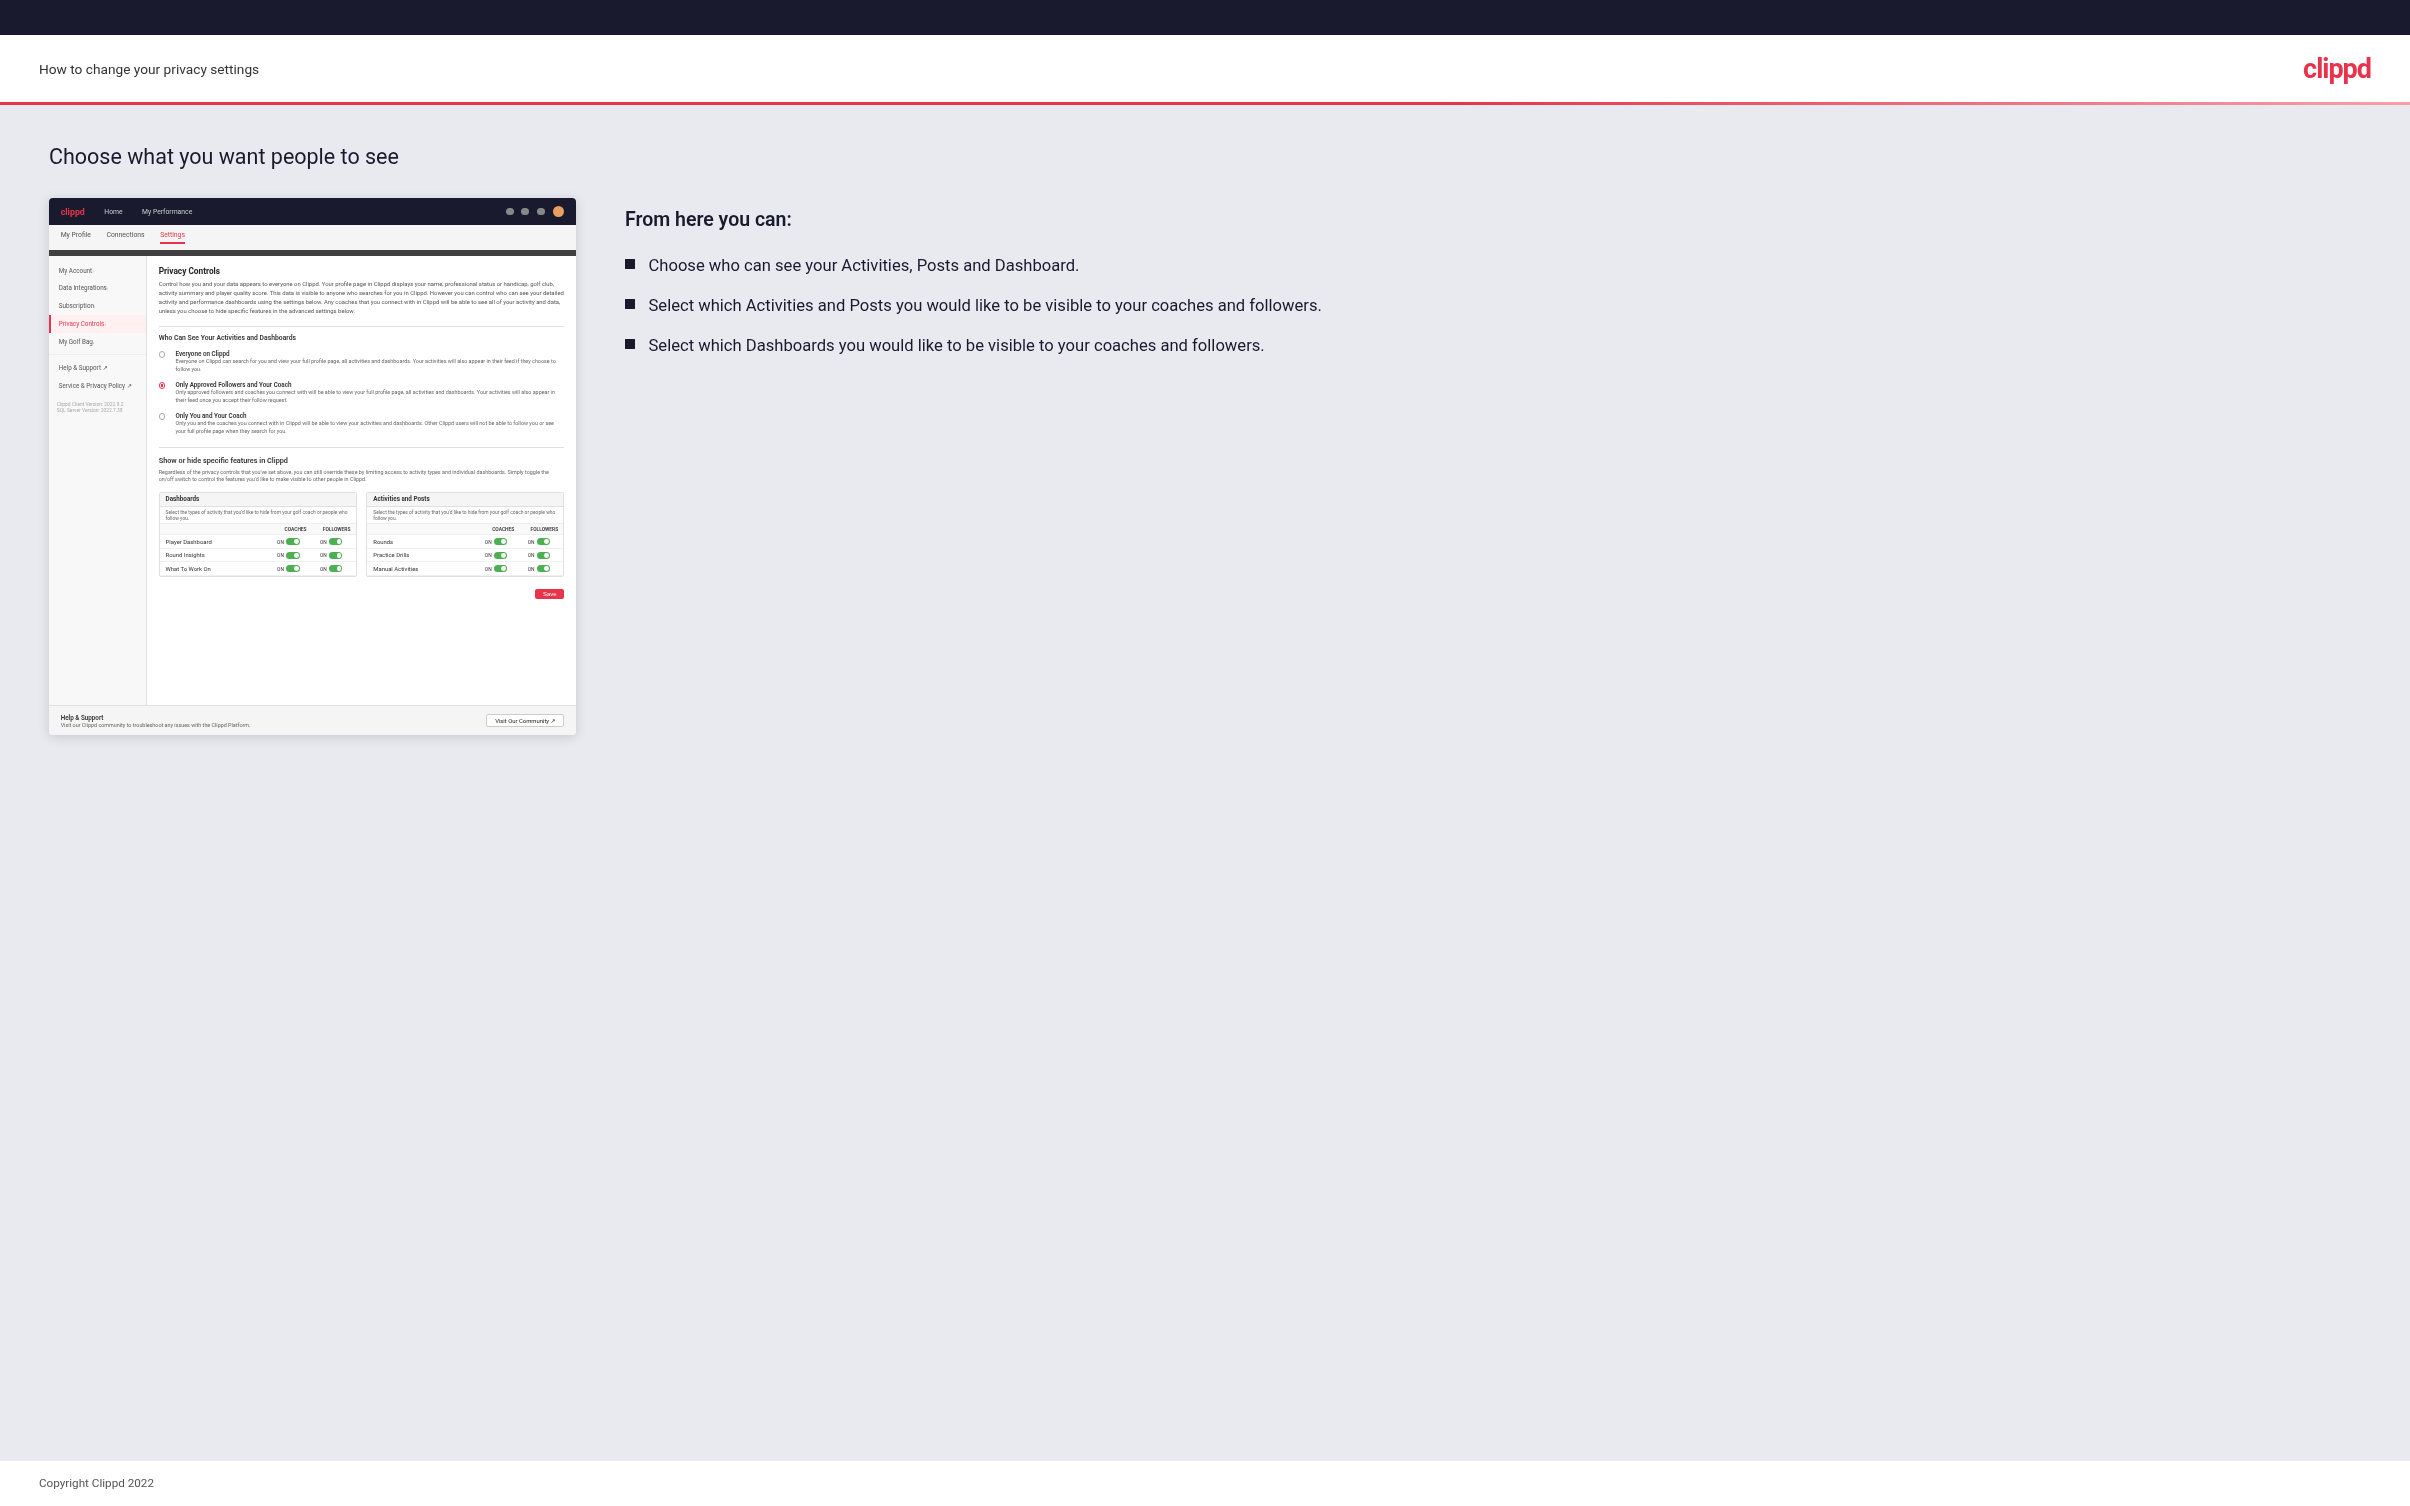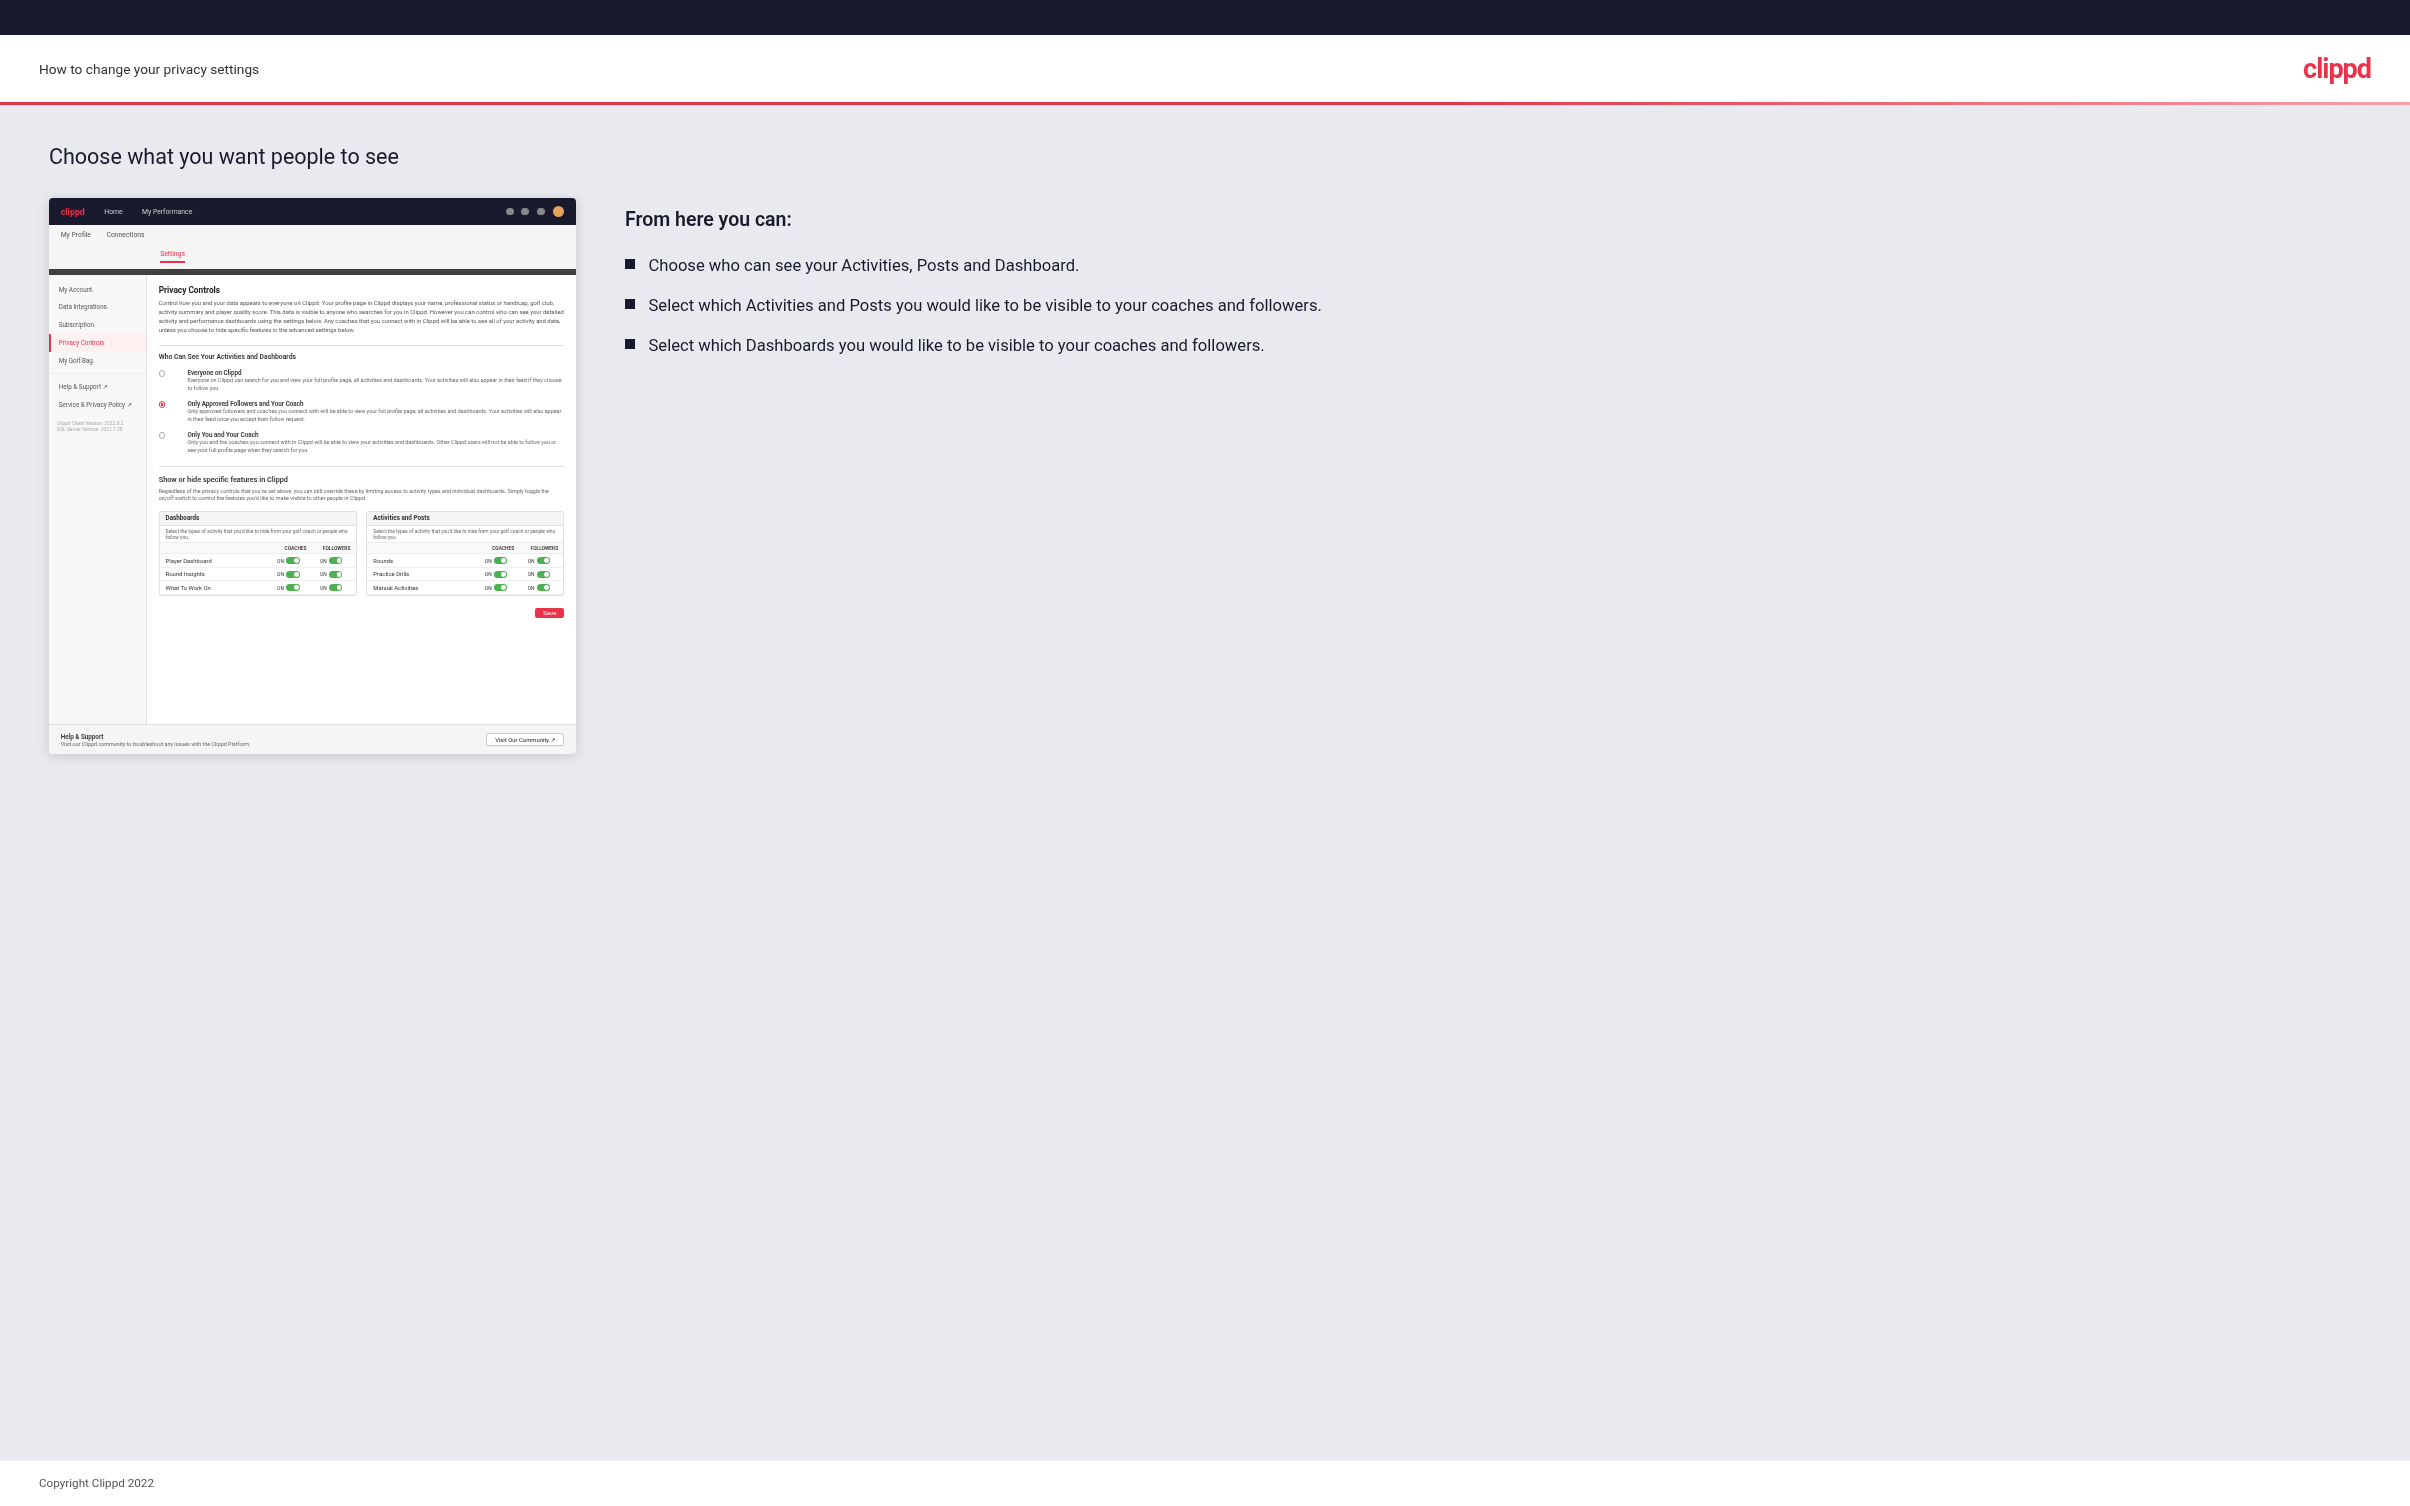--- a/index.html
+++ b/index.html
@@ -131,21 +131,20 @@
       gap: 15.6px;
     }
     .mock-subnav-item {
       font-size: 6.8px;
       color: #555;
       padding-bottom: 2.9px;
     }
     .mock-subnav-item.active {
       color: #e8334a;
       border-bottom: 2px solid #e8334a;
-      margin-top: 19px;
     }
 
     
     .mock-body {
       display: flex;
       min-height: 449px;
     }
 
     
     .mock-sidebar {
@@ -216,21 +215,21 @@
 
     
     .mock-radio-group {
       display: flex;
       flex-direction: column;
       gap: 7.8px;
       margin-bottom: 11.7px;
     }
     .mock-radio-option {
       display: flex;
-      gap: 22px;
+      gap: 10px;
       align-items: flex-start;
     }
     .mock-radio-circle {
       width: 6.8px;
       height: 6.8px;
       border-radius: 50%;
       border: 1.5px solid #aaa;
       margin-top: 1px;
       flex-shrink: 0;
     }

